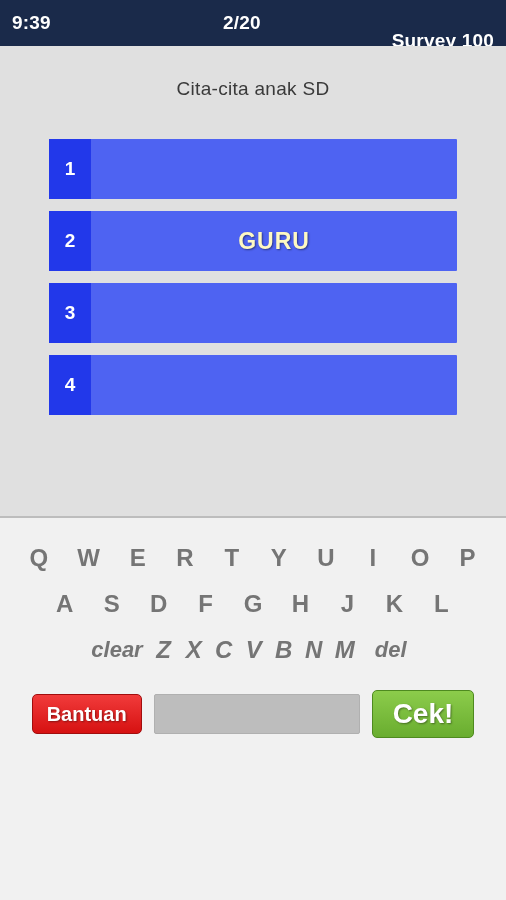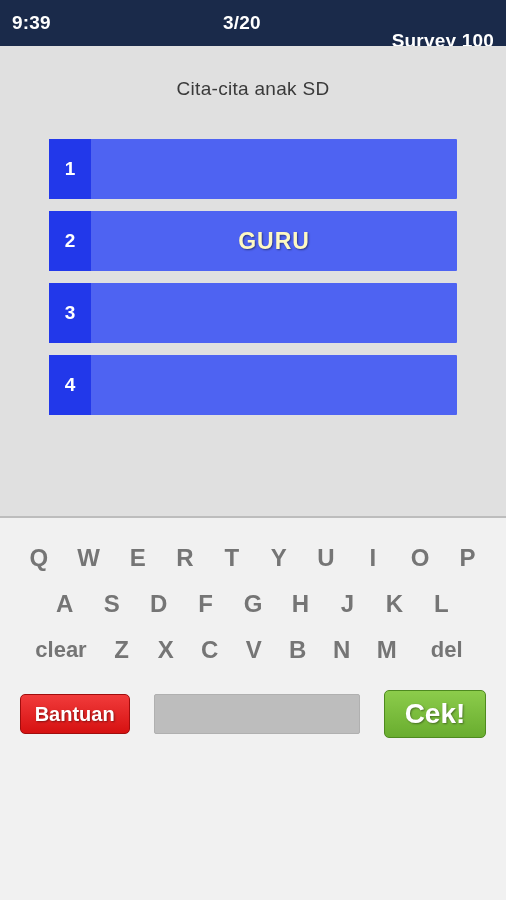--- a/index.html
+++ b/index.html
@@ -100,37 +100,37 @@
   }
   .kb-row {
     display: flex;
     justify-content: center;
     align-items: center;
     width: 100%;
     margin-bottom: 18px;
   }
   .kb-row.r1 { gap: 29px; }
   .kb-row.r2 { gap: 29px; }
-  .kb-row.r3 { gap: 26px; }
+  .kb-row.r3 { gap: 12px; font-style: italic; }
   .key {
     color: #757575;
     font-size: 24px;
     font-weight: bold;
     text-align: center;
     min-width: 18px;
     user-select: none;
   }
   .key.wide { font-size: 22px; min-width: 48px; }
 
   
   .bottom-bar {
     display: flex;
     align-items: center;
     justify-content: center;
-    gap: 24px;
+    gap: 12px;
     width: 100%;
     margin-top: 8px;
   }
   .btn-help {
     background: linear-gradient(#f13b3b, #d61111);
     color: #ffffff;
     font-size: 20px;
     font-weight: bold;
     border: 1px solid #a10d0d;
     border-radius: 5px;
@@ -165,21 +165,21 @@
 
   .filler { flex: 1 1 auto; }
 </style>
 </head>
 <body>
 
 <div id="app">
 
   <div class="statusbar">
     <span class="clock">9:39</span>
-    <span class="progress">3/20</span>
+    <span class="progress">2/20</span>
     <span class="title">Survey 100</span>
   </div>
 
   <div class="question-area">
     <div class="question-text">Cita-cita anak SD</div>
 
     <div class="answers">
 
       <div class="answer-row">
         <div class="answer-num">1</div>

